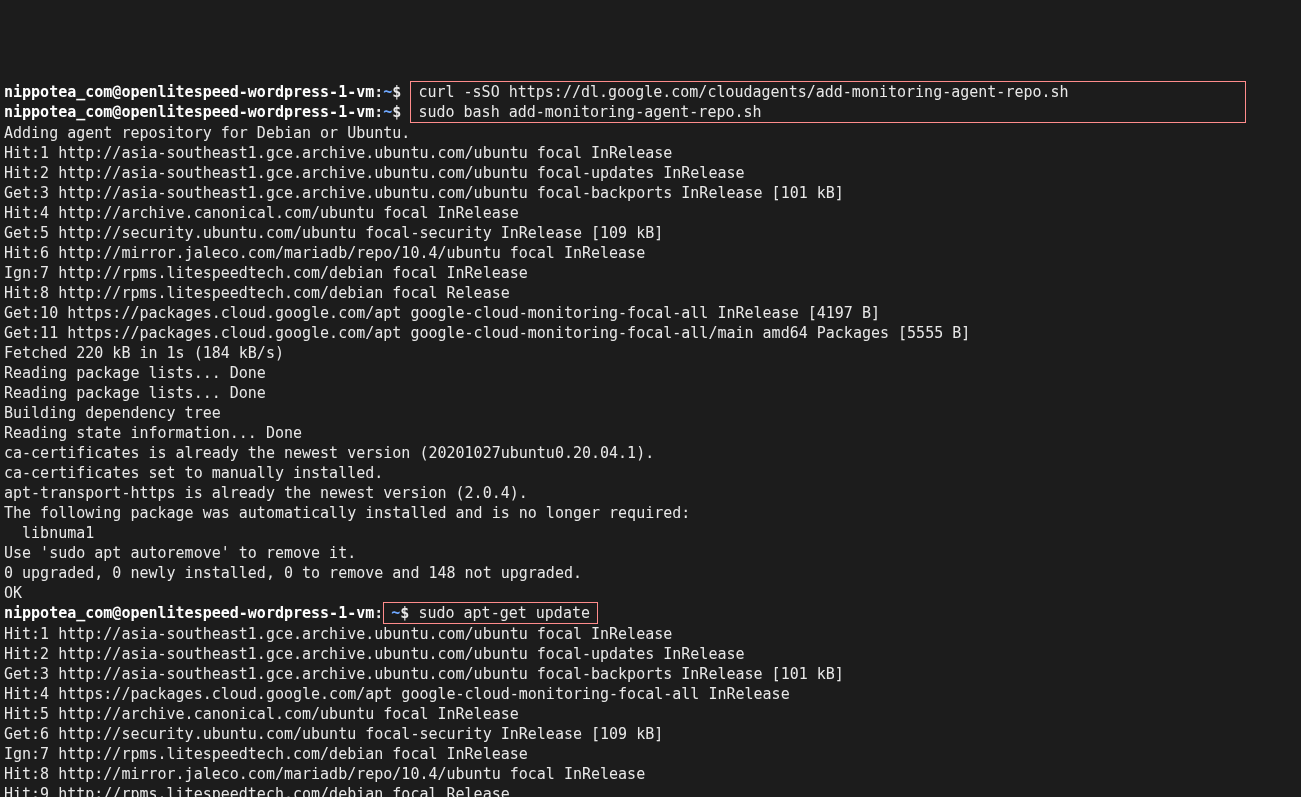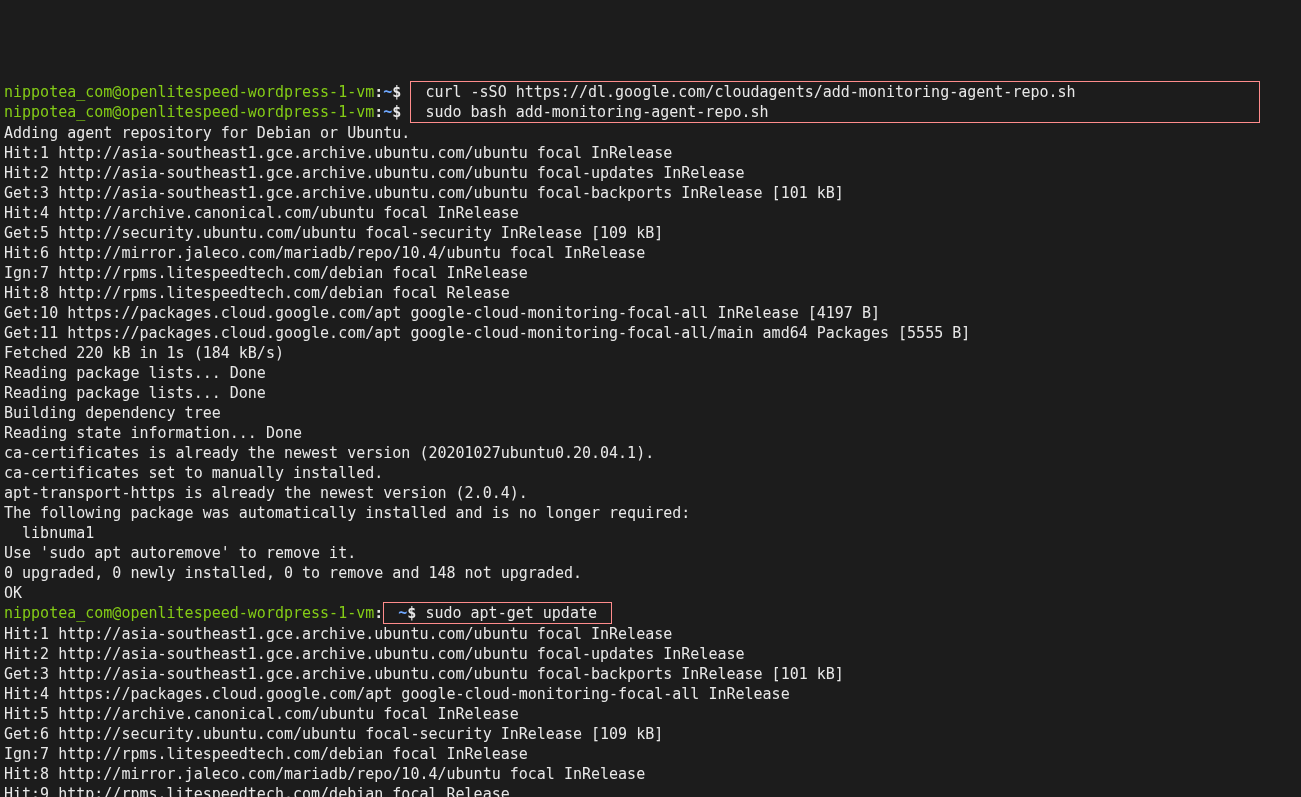--- a/index.html
+++ b/index.html
@@ -7,28 +7,28 @@
     padding: 2px 4px;
     background: #1c1c1c;
     font-family: "DejaVu Sans Mono", "Liberation Mono", Consolas, monospace;
     font-size: 15px;
     line-height: 20px;
     color: #e8e8e8;
     white-space: pre;
     overflow: hidden;
   }
   .line { display: block; }
-  .prompt-user { color: #84cc16; font-weight: normal; }
+  .prompt-user { color: #ffffff; font-weight: bold; }
   .prompt-path { color: #6fa8ff; font-weight: bold; }
   .prompt-sep  { color: #e8e8e8; font-weight: bold; }
   .cmd-text    { color: #e8e8e8; }
   .hl-box {
     display: inline-block;
     border: 1px solid #ff8c8c;
-    padding: 0 14px;
+    padding: 0 7px;
     margin-top: -1px;
   }
 </style>
 </head>
 <body>
 
 
 
 <div id="terminal"><div class="line"><span><span><span class="prompt-user">nippotea_com@openlitespeed-wordpress-1-vm</span><span class="prompt-sep">:</span><span class="prompt-path">~</span><span class="prompt-sep">$ </span></span><span class="hl-box" style="border-bottom: none; min-width: 820px;"><span class="cmd-text">curl -sSO https://dl.google.com/cloudagents/add-monitoring-agent-repo.sh</span></span></span></div><div class="line"><span><span><span class="prompt-user">nippotea_com@openlitespeed-wordpress-1-vm</span><span class="prompt-sep">:</span><span class="prompt-path">~</span><span class="prompt-sep">$ </span></span><span class="hl-box" style="border-top: none; min-width: 820px;"><span class="cmd-text">sudo bash add-monitoring-agent-repo.sh</span></span></span></div><div class="line"><span>Adding agent repository for Debian or Ubuntu.</span></div><div class="line"><span>Hit:1 http://asia-southeast1.gce.archive.ubuntu.com/ubuntu focal InRelease</span></div><div class="line"><span>Hit:2 http://asia-southeast1.gce.archive.ubuntu.com/ubuntu focal-updates InRelease</span></div><div class="line"><span>Get:3 http://asia-southeast1.gce.archive.ubuntu.com/ubuntu focal-backports InRelease [101 kB]</span></div><div class="line"><span>Hit:4 http://archive.canonical.com/ubuntu focal InRelease</span></div><div class="line"><span>Get:5 http://security.ubuntu.com/ubuntu focal-security InRelease [109 kB]</span></div><div class="line"><span>Hit:6 http://mirror.jaleco.com/mariadb/repo/10.4/ubuntu focal InRelease</span></div><div class="line"><span>Ign:7 http://rpms.litespeedtech.com/debian focal InRelease</span></div><div class="line"><span>Hit:8 http://rpms.litespeedtech.com/debian focal Release</span></div><div class="line"><span>Get:10 https://packages.cloud.google.com/apt google-cloud-monitoring-focal-all InRelease [4197 B]</span></div><div class="line"><span>Get:11 https://packages.cloud.google.com/apt google-cloud-monitoring-focal-all/main amd64 Packages [5555 B]</span></div><div class="line"><span>Fetched 220 kB in 1s (184 kB/s)</span></div><div class="line"><span>Reading package lists... Done</span></div><div class="line"><span>Reading package lists... Done</span></div><div class="line"><span>Building dependency tree</span></div><div class="line"><span>Reading state information... Done</span></div><div class="line"><span>ca-certificates is already the newest version (20201027ubuntu0.20.04.1).</span></div><div class="line"><span>ca-certificates set to manually installed.</span></div><div class="line"><span>apt-transport-https is already the newest version (2.0.4).</span></div><div class="line"><span>The following package was automatically installed and is no longer required:</span></div><div class="line"><span>  libnuma1</span></div><div class="line"><span>Use 'sudo apt autoremove' to remove it.</span></div><div class="line"><span>0 upgraded, 0 newly installed, 0 to remove and 148 not upgraded.</span></div><div class="line"><span>OK</span></div><div class="line"><span><span class="prompt-user">nippotea_com@openlitespeed-wordpress-1-vm</span><span class="prompt-sep">:</span><span class="hl-box"><span class="prompt-path">~</span><span class="prompt-sep">$ </span><span class="cmd-text">sudo apt-get update</span></span></span></div><div class="line"><span>Hit:1 http://asia-southeast1.gce.archive.ubuntu.com/ubuntu focal InRelease</span></div><div class="line"><span>Hit:2 http://asia-southeast1.gce.archive.ubuntu.com/ubuntu focal-updates InRelease</span></div><div class="line"><span>Get:3 http://asia-southeast1.gce.archive.ubuntu.com/ubuntu focal-backports InRelease [101 kB]</span></div><div class="line"><span>Hit:4 https://packages.cloud.google.com/apt google-cloud-monitoring-focal-all InRelease</span></div><div class="line"><span>Hit:5 http://archive.canonical.com/ubuntu focal InRelease</span></div><div class="line"><span>Get:6 http://security.ubuntu.com/ubuntu focal-security InRelease [109 kB]</span></div><div class="line"><span>Ign:7 http://rpms.litespeedtech.com/debian focal InRelease</span></div><div class="line"><span>Hit:8 http://mirror.jaleco.com/mariadb/repo/10.4/ubuntu focal InRelease</span></div><div class="line"><span>Hit:9 http://rpms.litespeedtech.com/debian focal Release</span></div></div>
 

